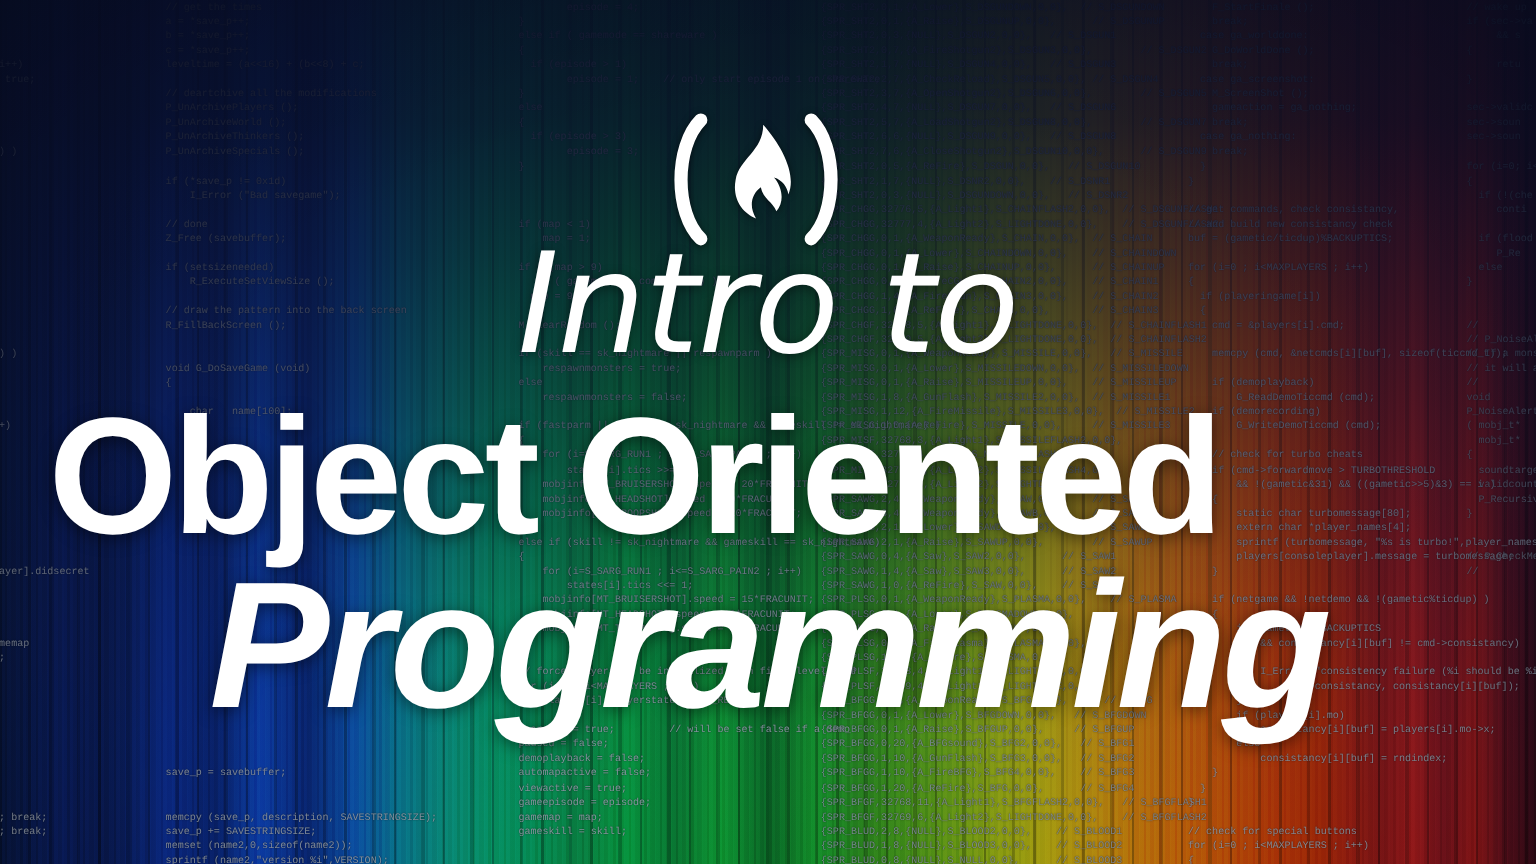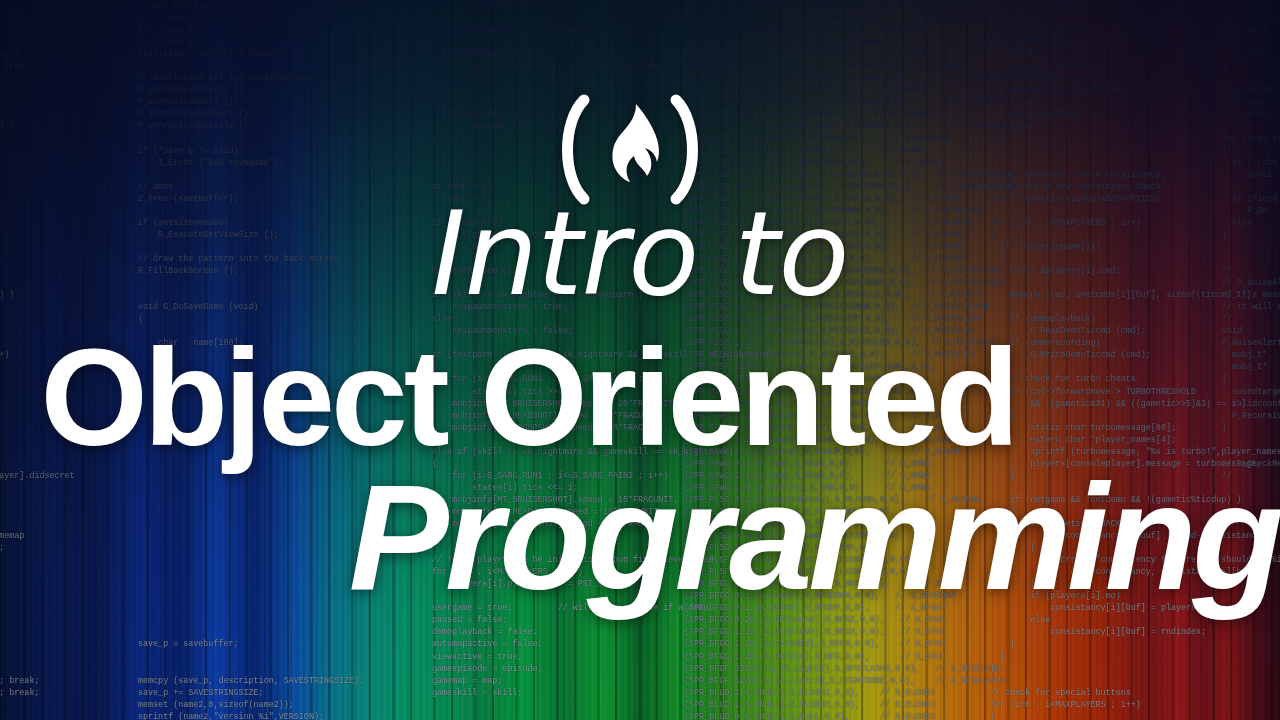--- a/index.html
+++ b/index.html
@@ -136,21 +136,21 @@
     text-align:center;
     font-family:"Liberation Sans", sans-serif;
     font-weight:700;
     font-size:138px;line-height:1;
     letter-spacing:-4px;
     color:#ffffff;
     text-shadow:0 3px 14px rgba(0,0,0,0.50);
   }
   .t-sub{
     position:absolute;left:0;top:462px;width:1280px;
-    text-align:right;
+    text-align:center;
     font-family:"Liberation Sans", sans-serif;
     font-weight:700;font-style:italic;
     font-size:150px;line-height:1;
     letter-spacing:-4px;
     color:#ffffff;
     text-shadow:0 3px 14px rgba(0,0,0,0.50);
   }
   .vignette{
     position:absolute;inset:0;
     background:radial-gradient(ellipse 78% 78% at 50% 46%,

